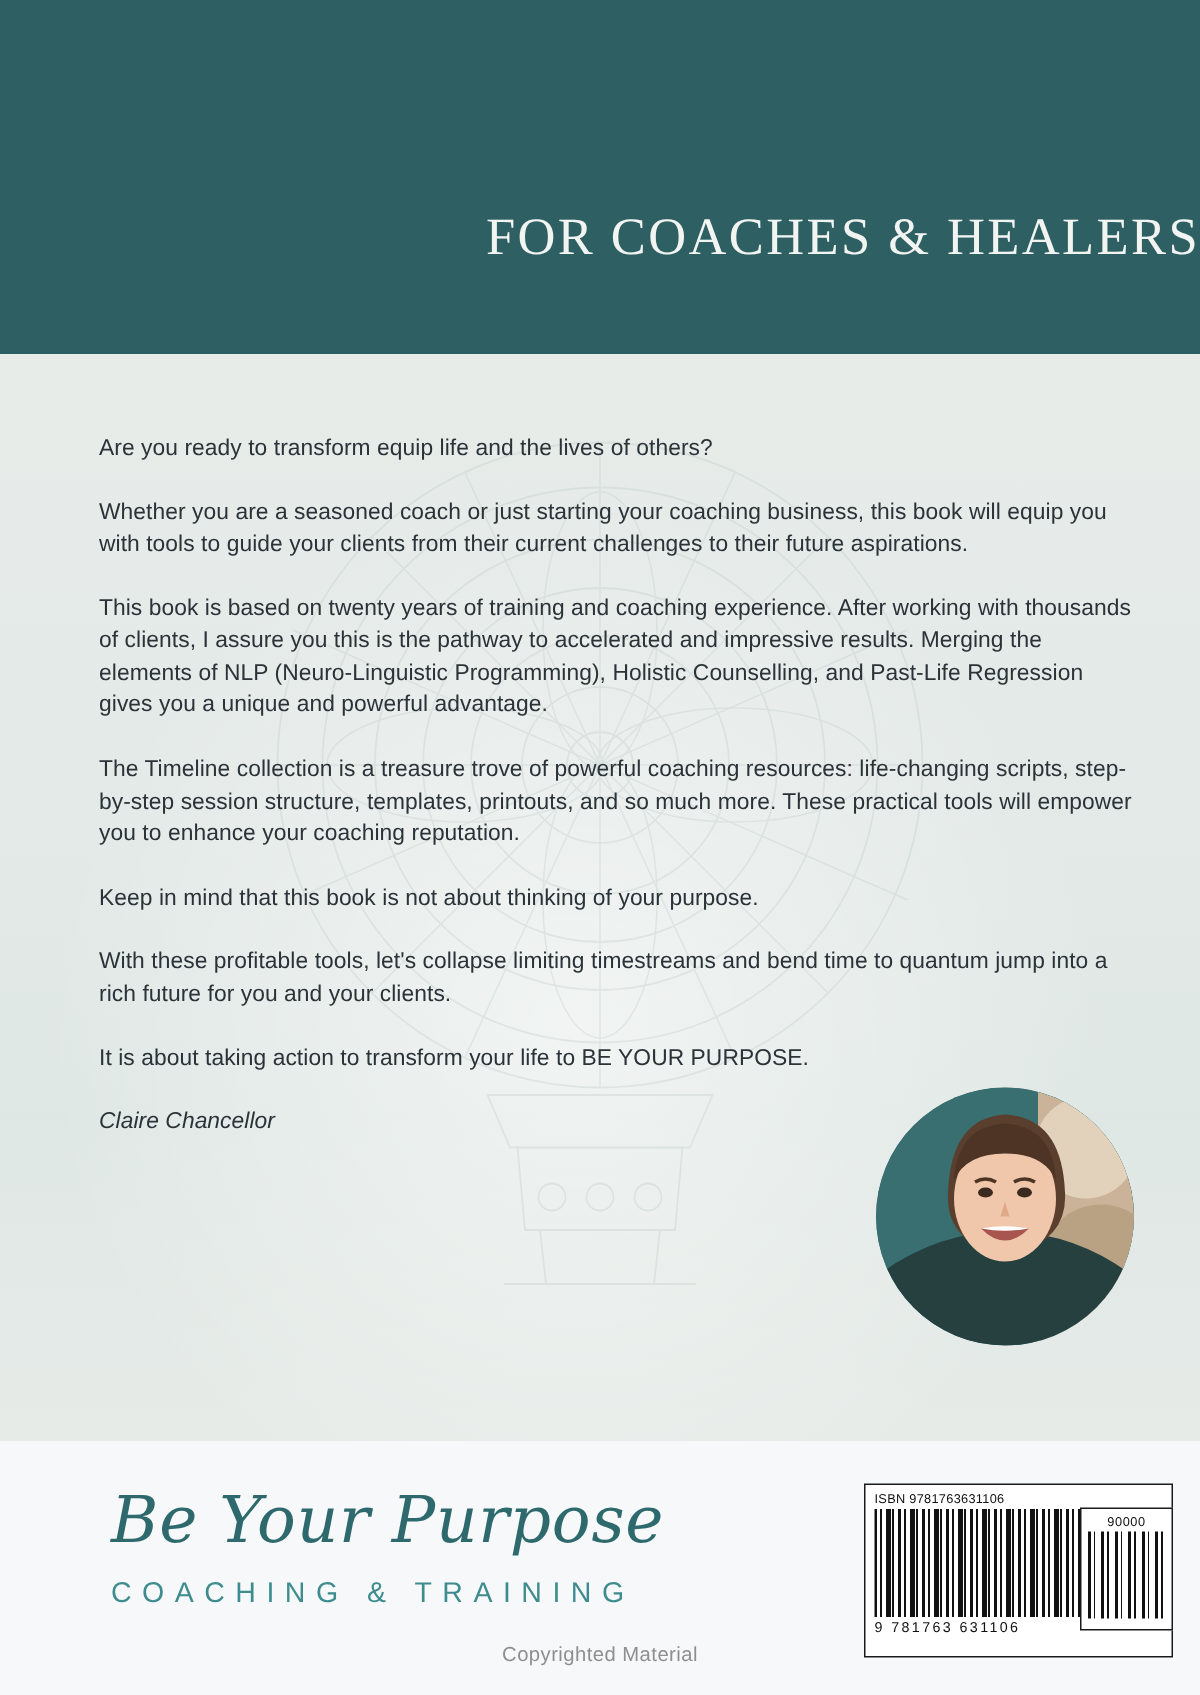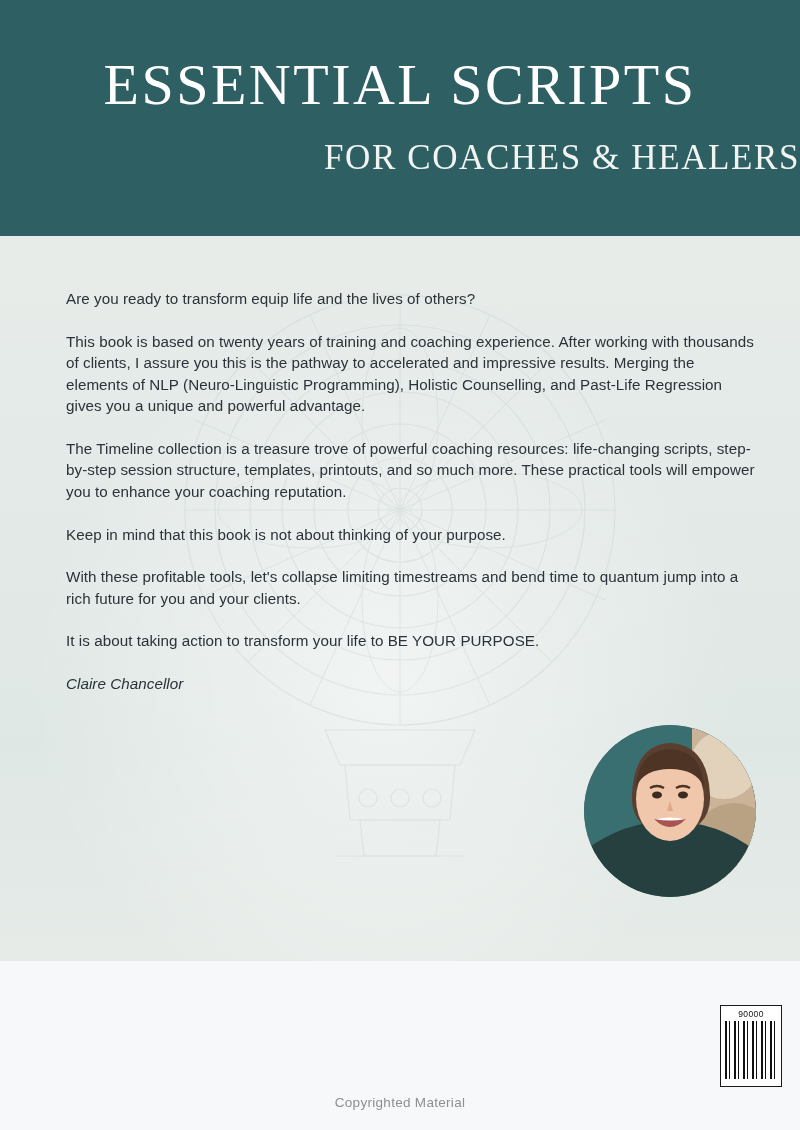--- a/index.html
+++ b/index.html
@@ -236,21 +236,20 @@
 </style>
 </head>
 <body>
 
 <div class="page">
 
   <div class="watermark top">Copyrighted Material</div>
 
   <div class="header">
     <div class="header-inner">
-      <div class="title">ESSENTIAL SCRIPTS</div>
       <div class="subtitle">FOR COACHES &amp; HEALERS</div>
     </div>
   </div>
 
   <div class="body-panel">
 
     <div class="ghost">
       <svg viewBox="0 0 560 620" width="560" height="620" xmlns="http://www.w3.org/2000/svg">
         <g fill="none" stroke="#b9c7c4" stroke-width="1.2">
           <circle cx="280" cy="250" r="215"></circle>
@@ -284,20 +283,21 @@
           <line x1="216" y1="596" x2="344" y2="596"></line>
           <circle cx="248" cy="538" r="9"></circle>
           <circle cx="280" cy="538" r="9"></circle>
           <circle cx="312" cy="538" r="9"></circle>
         </g>
       </svg>
     </div>
 
     <div class="copy">
       <p>Are you ready to transform equip life and the lives of others?</p>
+      <p>Whether you are a seasoned coach or just starting your coaching business, this book will equip you with tools to guide your clients from their current challenges to their future aspirations.</p>
       <p>This book is based on twenty years of training and coaching experience. After working with thousands of clients, I assure you this is the pathway to accelerated and impressive results. Merging the elements of NLP (Neuro-Linguistic Programming), Holistic Counselling, and Past-Life Regression gives you a unique and powerful advantage.</p>
       <p>The Timeline collection is a treasure trove of powerful coaching resources: life-changing scripts, step-by-step session structure, templates, printouts, and so much more. These practical tools will empower you to enhance your coaching reputation.</p>
       <p>Keep in mind that this book is not about thinking of your purpose.</p>
       <p>With these profitable tools, let's collapse limiting timestreams and bend time to quantum jump into a rich future for you and your clients.</p>
       <p>It is about taking action to transform your life to BE YOUR PURPOSE.</p>
       <p class="sig-name">Claire Chancellor</p>
     </div>
 
     <div class="author-photo">
       <svg viewBox="0 0 172 172" width="172" height="172" xmlns="http://www.w3.org/2000/svg">
@@ -322,21 +322,30 @@
           <path d="M86 76 L83 86 L89 86 Z" fill="#dfa988"></path>
           <path d="M70 94 Q86 108 102 94 Q86 100 70 94 Z" fill="#ffffff"></path>
           <path d="M70 94 Q86 92 102 94 Q86 110 70 94 Z" fill="#a8544f"></path>
           <path d="M70 94 Q86 91 102 94 Q86 97 70 94 Z" fill="#ffffff"></path>
         </g>
       </svg>
     </div>
   </div>
 
   <div class="footer">
-
+    <div class="logo">
+      <div class="logo-script">Be Your Purpose</div>
+      <div class="logo-sub">COACHING &amp; TRAINING</div>
+    </div>
+
+    <div class="barcode-box">
+      <div class="isbn-text">ISBN 9781763631106</div>
+      <div class="bars"></div>
+      <div class="ean-digits">9  781763  631106</div>
+    </div>
 
     <div class="addon-box">
       <div class="addon-text">90000</div>
       <div class="addon-bars"></div>
     </div>
   </div>
 
   <div class="watermark bottom">Copyrighted Material</div>
 
 </div>

